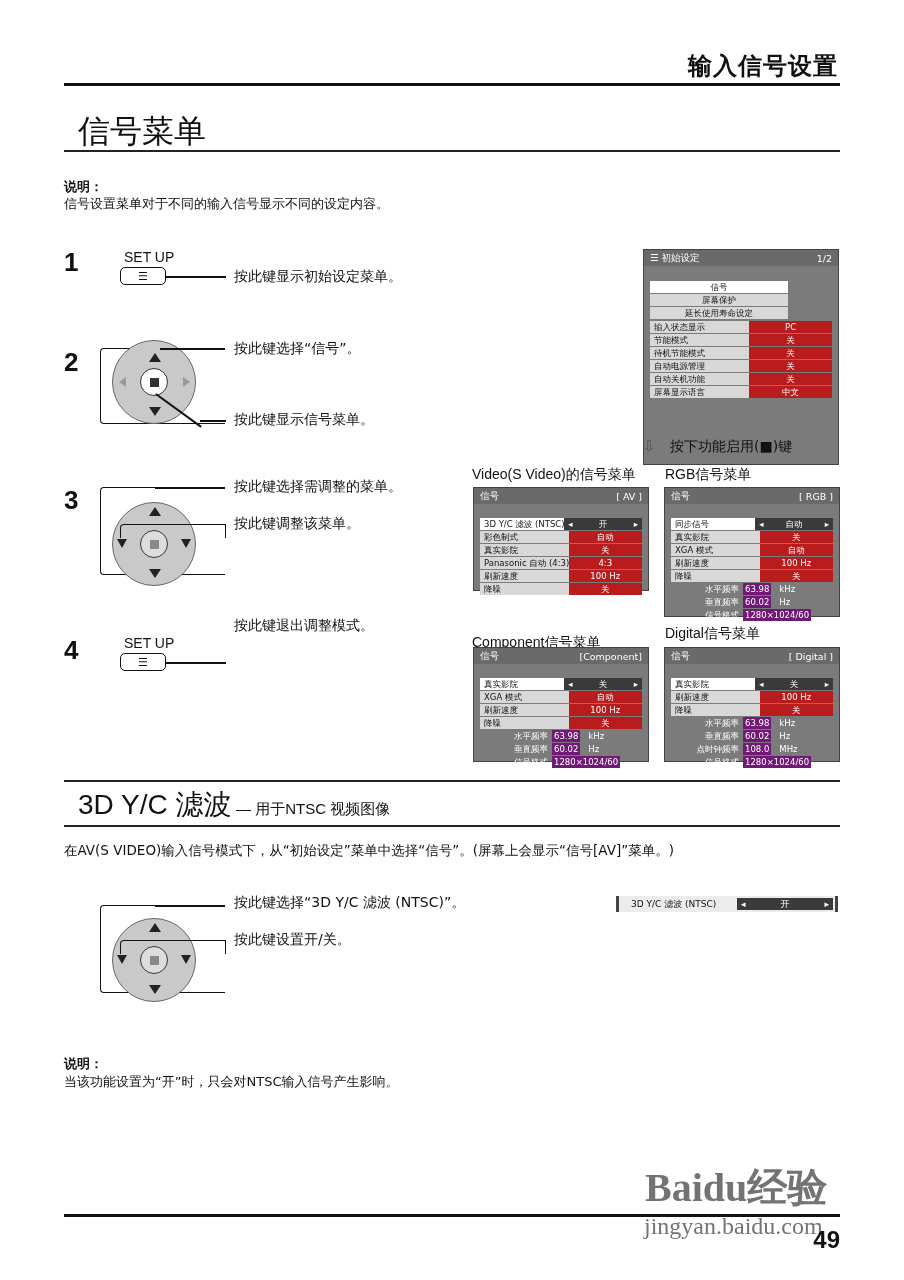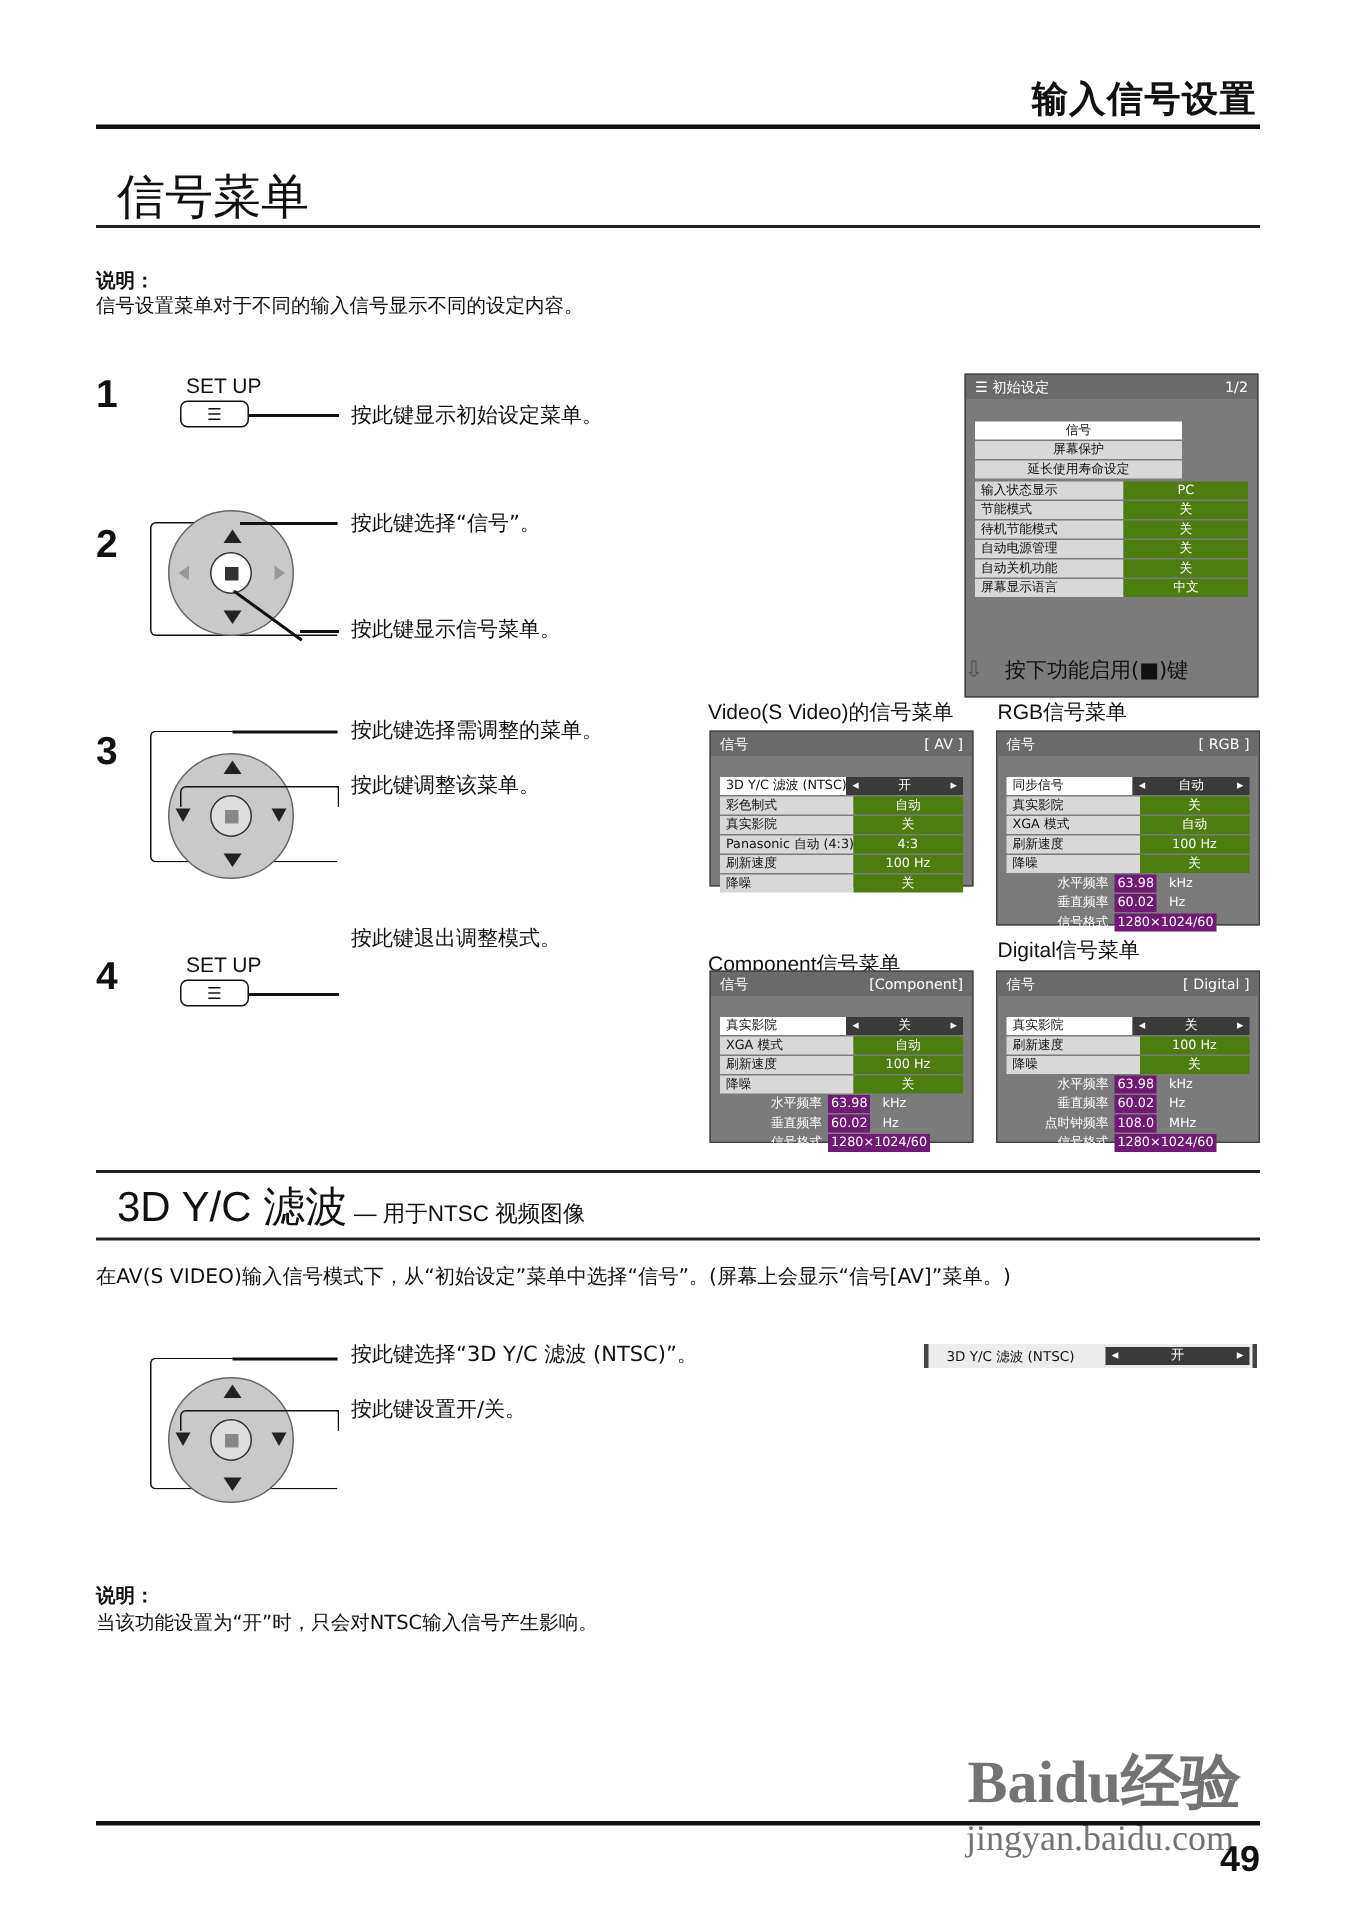--- a/index.html
+++ b/index.html
@@ -19,21 +19,21 @@
   .pad { width: 84px; height: 84px; border-radius: 50%; background: #c9c9c9; border: 1.5px solid #666; }
   .pad-center { width: 28px; height: 28px; border-radius: 50%; background: #fff; border: 1.5px solid #333; display:flex; align-items:center; justify-content:center; }
   .sq { width: 9px; height: 9px; background: #333; }
   .sq.light { background: #888; }
   .bracket { border: 1.5px solid #111; border-right: none; border-radius: 4px 0 0 4px; }
   
   .menu { background: #7b7b7b; border: 1.5px solid #444; color: #fff; font-size: 9px; }
   .menu-head { display:flex; justify-content: space-between; padding: 3px 6px; background:#6a6a6a; font-size: 9.5px; height: 16px; align-items:center; }
   .mrow { display:flex; height: 12px; margin: 0 6px 1px 6px; }
   .mrow .k { flex: 1.15; background: #d8d8d8; color: #111; padding-left: 4px; line-height: 12px; font-size: 8.5px; white-space: nowrap; overflow: hidden; }
-  .mrow .v { flex: 1; background: #4d7c0f; color: #fff; text-align: center; line-height: 12px; font-size: 8.5px; }
+  .mrow .v { flex: 1; background: #b91c1c; color: #fff; text-align: center; line-height: 12px; font-size: 8.5px; }
   .mrow.sel .k { background: #fff; }
   .mrow.sel .v { background: #3a3a3a; display:flex; justify-content: space-between; padding: 0 4px; }
   .info { display:flex; height: 12px; margin: 0 6px 1px 6px; font-size: 8.5px; line-height: 12px; }
   .info .il { width: 72px; text-align: right; padding-right: 4px; }
   .info .iv { background: #701a75; padding: 0 2px; }
   .info .iu { padding-left: 8px; }
   .menu-caption { font-size: 14px; font-family: "Liberation Sans", sans-serif; }
   .watermark { color: #737373; font-family: Liberation Serif, serif; }
 </style>
 </head>

